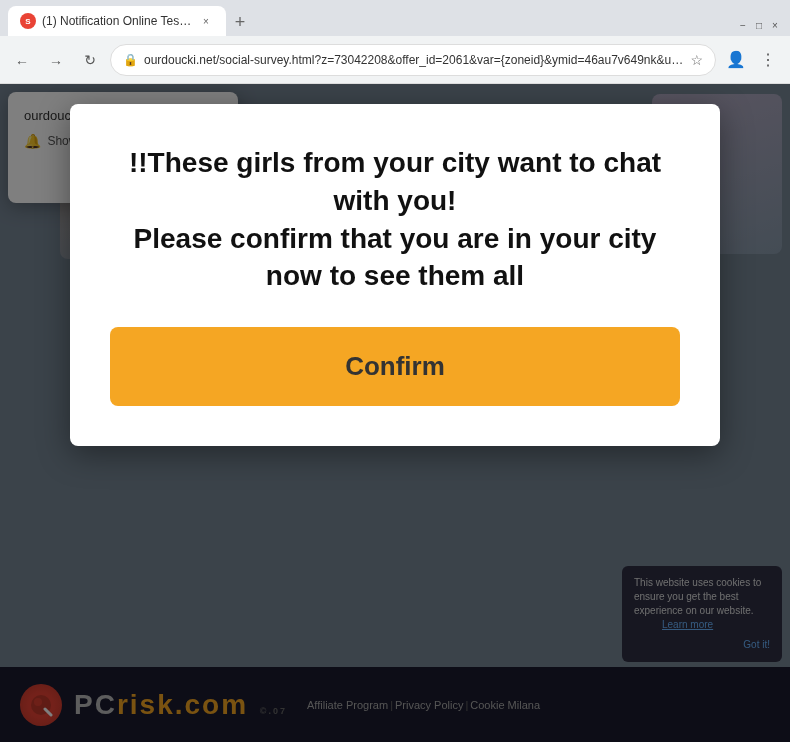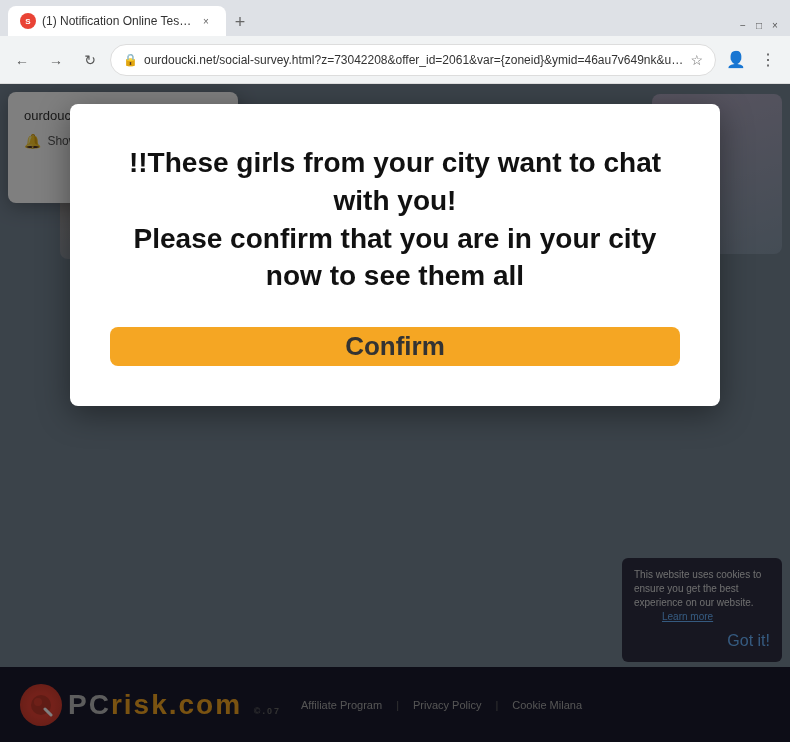--- a/index.html
+++ b/index.html
@@ -303,21 +303,21 @@
       font-weight: bold;
       color: #111;
       line-height: 1.35;
       margin-bottom: 32px;
       text-align: center;
     }
 
     .confirm-btn {
       display: block;
       width: 100%;
-      padding: 4px;
+      padding: 24px;
       background: #f5a623;
       border: none;
       border-radius: 8px;
       font-size: 26px;
       font-weight: bold;
       color: #333;
       cursor: pointer;
       text-align: center;
     }
 
@@ -356,40 +356,40 @@
       background: #1a1a2e;
       display: flex;
       align-items: center;
       padding: 0 20px;
       z-index: 150;
     }
 
     .footer-logo {
       display: flex;
       align-items: center;
-      gap: 6px;
+      gap: 12px;
       margin-right: 20px;
     }
 
     .logo-icon {
       width: 42px;
       height: 42px;
       background: radial-gradient(circle, #e94335 40%, #c0392b 100%);
       border-radius: 50%;
       display: flex;
       align-items: center;
       justify-content: center;
       font-size: 18px;
       flex-shrink: 0;
     }
 
     .footer-links {
       flex: 1;
       display: flex;
-      gap: 14px;
+      gap: 2px;
       font-size: 11px;
       color: #aaa;
     }
 
     .footer-link {
       cursor: pointer;
       color: #aaa;
       text-decoration: none;
     }
 
@@ -415,21 +415,21 @@
       color: #6ab4ff;
       text-decoration: underline;
       cursor: pointer;
       margin-left: 28px;
     }
 
     .got-it-btn {
       display: block;
       text-align: right;
       color: #6ab4ff;
-      font-size: 16px;
+      font-size: 10px;
       margin-top: 6px;
       cursor: pointer;
     }
 
     .adriana-tag {
       position: absolute;
       color: #fff;
       font-size: 11px;
       top: 155px;
       left: 240px;

